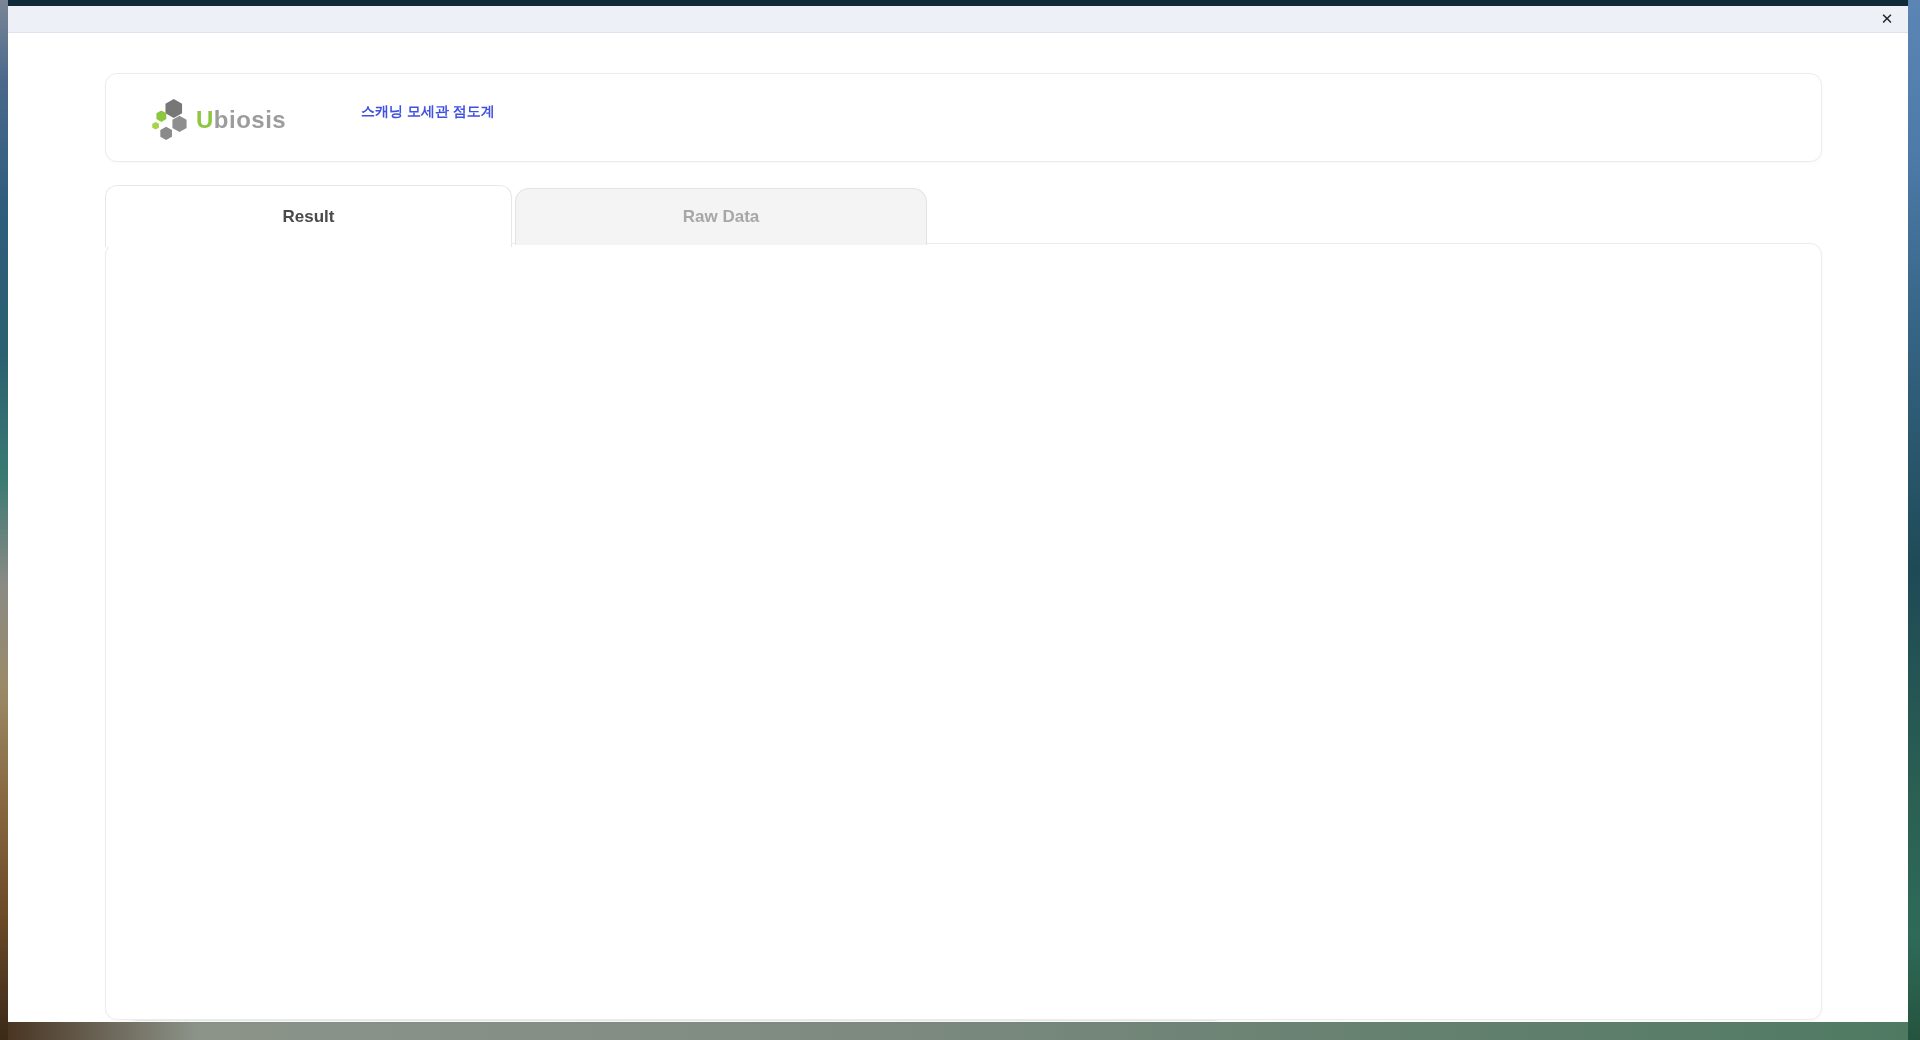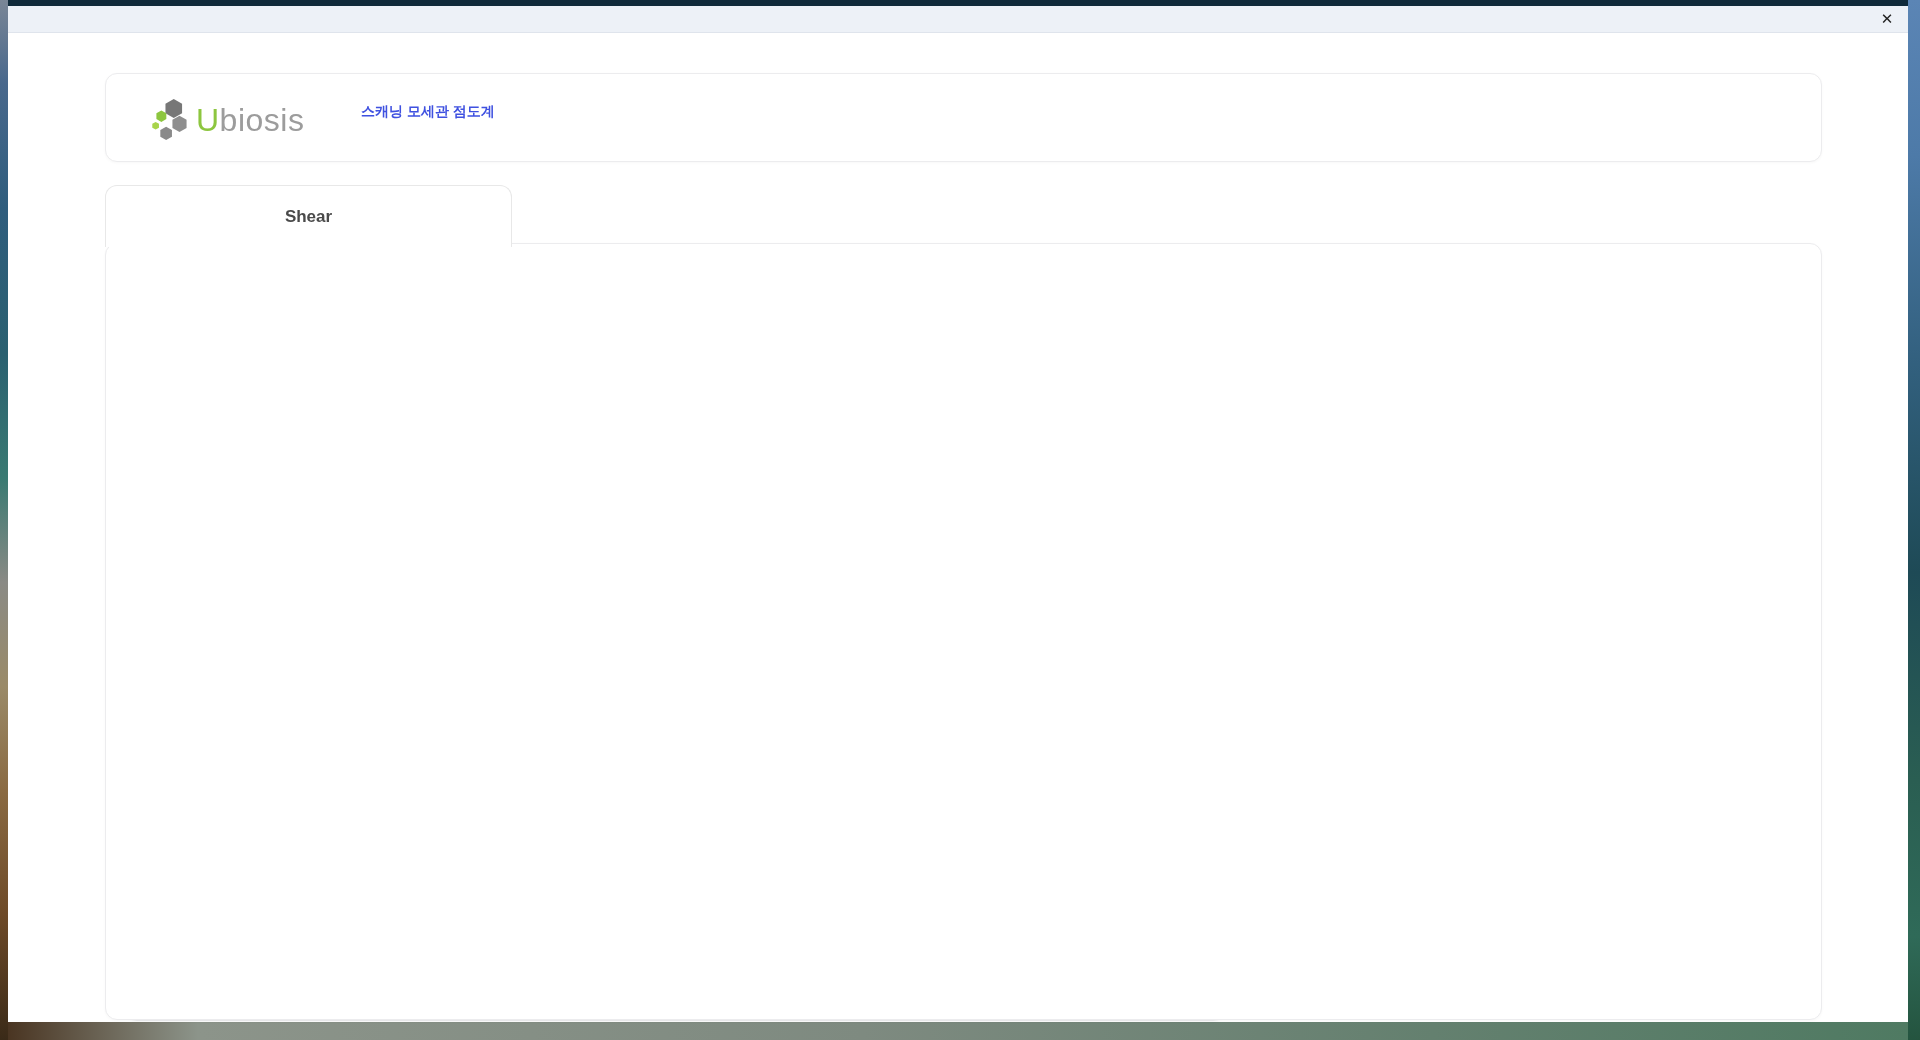--- a/index.html
+++ b/index.html
@@ -15,21 +15,21 @@
     background:linear-gradient(90deg,#4a3522 0%,#8c948a 10%,#7e8a80 45%,#64806f 75%,#4f7a62 100%);}
   
   #window{left:8px;top:6px;width:1900px;height:1016px;background:#fff;}
   #titlebar{left:0;top:0;width:1900px;height:26px;background:#edf1f7;border-bottom:1px solid #dfe4ec;}
   #close-btn{right:8px;top:1px;width:26px;height:24px;display:flex;align-items:center;justify-content:center;
     font-size:15px;color:#222;cursor:pointer;}
   
   .card{background:#fff;border:1px solid #ececee;border-radius:12px;box-shadow:0 1px 3px rgba(0,0,0,.03);}
   #header-card{left:97px;top:67px;width:1715px;height:87px;}
   #logo{left:42px;top:22px;width:260px;height:48px;display:flex;align-items:center;}
-  .logo-text{font-size:32px;font-weight:400;letter-spacing:.5px;margin-left:6px;}
+  .logo-text{font-size:24px;font-weight:700;letter-spacing:.5px;margin-left:6px;}
   .logo-u{color:#8dc63f;}
   .logo-rest{color:#9c9c9c;}
   #app-subtitle{left:255px;top:29px;font-size:14px;font-weight:700;color:#3f51e0;}
   
   .tab{display:flex;align-items:center;justify-content:center;font-size:17px;font-weight:600;cursor:pointer;}
   #tab-result{left:97px;top:179px;width:405px;height:61px;background:#fff;color:#4a4a4a;
     border:1px solid #e8e8e8;border-bottom:none;border-radius:12px 12px 0 0;z-index:3;}
   #tab-rawdata{left:507px;top:182px;width:410px;height:56px;background:#f4f4f5;color:#a7a7a7;
     border:1px solid #e3e3e3;border-bottom:none;border-radius:14px 14px 0 0;z-index:3;}
   #main-card{left:97px;top:237px;width:1715px;height:775px;z-index:1;}
@@ -110,21 +110,22 @@
           <polygon points="33,18.5 40.4,22.8 40.4,31.3 33,35.5 25.6,31.3 25.6,22.8" fill="#8e8e8e"></polygon>
           <polygon points="14,13 19.2,16 19.2,22 14,25 8.8,22 8.8,16" fill="#8dc63f"></polygon>
           <polygon points="8,25 11.5,27 11.5,31 8,33 4.5,31 4.5,27" fill="#a8d44a"></polygon>
           <polygon points="19,30 25.1,33.5 25.1,40.5 19,44 12.9,40.5 12.9,33.5" fill="#8a8a8a"></polygon>
         </svg>
         <span class="logo-text"><span class="logo-u">U</span><span class="logo-rest">biosis</span></span>
       </div>
       <div class="abs" id="app-subtitle">스캐닝 모세관 점도계</div>
     </div>
 
-    <div class="abs tab" id="tab-result">Shear</div>
+    <div class="abs tab" id="tab-result">Result</div>
+    <div class="abs tab" id="tab-rawdata">Raw Data</div>
 
     <div class="abs card" id="main-card"></div>
 
     <div class="abs card" id="file-info-card">
       <div class="abs sec-title-row" id="fi-title">
         <span class="info-icon">i</span>
         <span class="sec-title">File Info</span>
       </div>
       <div class="abs" id="fi-fields">
           <div class="fi-field">

